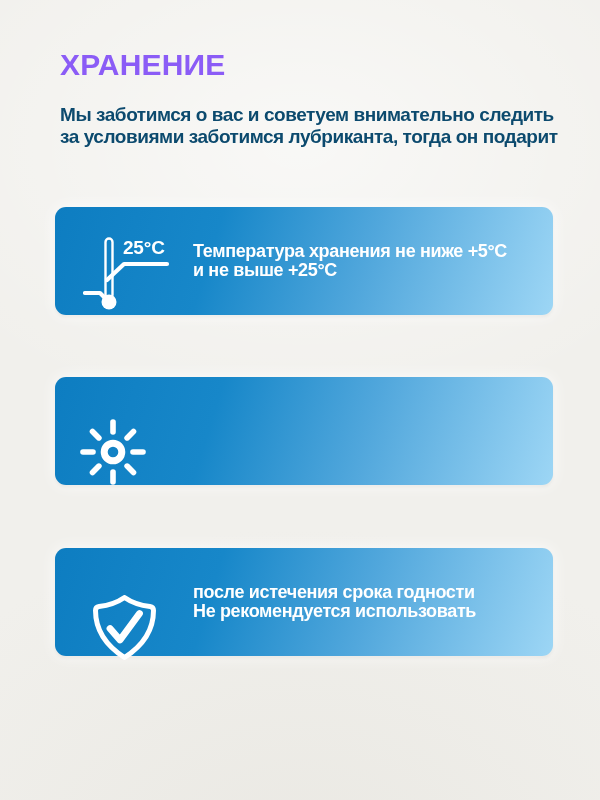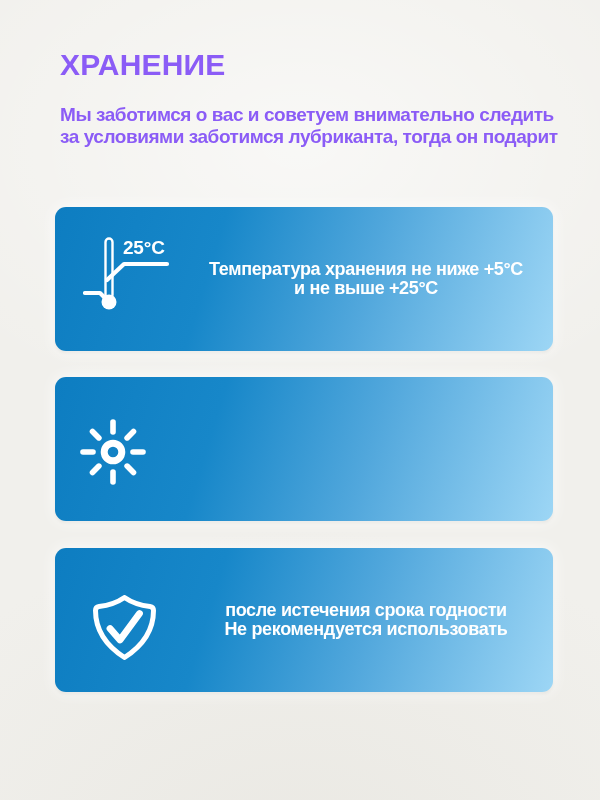--- a/index.html
+++ b/index.html
@@ -14,37 +14,36 @@
       radial-gradient(120% 60% at 50% 18%, rgba(255,255,255,0.55) 0%, rgba(255,255,255,0) 60%),
       radial-gradient(140% 80% at 50% 110%, rgba(228,226,219,0.55) 0%, rgba(255,255,255,0) 55%),
       #f1f0ec;
   }
   .page-title{
     position:absolute;left:60px;top:48px;
     font-size:30px;font-weight:700;color:#8b5cf6;letter-spacing:0.2px;
   }
   .intro{
     position:absolute;left:60px;top:104px;
-    font-size:19px;line-height:21.5px;font-weight:700;color:#8b5cf6;
+    font-size:19px;line-height:21.5px;font-weight:700;color:#0c4a6e;
     letter-spacing:-0.45px;
   }
   .intro .line{white-space:nowrap;}
   .card{
-    position:absolute;left:55px;width:498px;height:144px;
+    position:absolute;left:55px;width:498px;height:108px;
     border-radius:11px;
     background:linear-gradient(107deg,#0d7dc1 0%,#1787c9 32%,#51a7dc 62%,#9dd6f5 100%);
     box-shadow:0 0 16px rgba(255,255,255,0.85), 0 2px 3px rgba(100,100,90,0.12);
   }
   .card1{top:207px;} .card2{top:377px;} .card3{top:548px;}
   .card-text{
     position:absolute;left:138px;top:0;bottom:0;right:14px;
     display:flex;flex-direction:column;justify-content:center;
     color:#ffffff;font-size:18px;line-height:19.5px;font-weight:700;
     letter-spacing:-0.35px;
-    text-align:center;
   }
   .card-text .line{white-space:nowrap;}
   .icon-wrap{position:absolute;}
   .thermo-wrap{left:28px;top:27px;width:120px;height:84px;}
   .thermo-badge{
     position:absolute;left:40px;top:3px;
     color:#fff;font-size:19px;font-weight:700;letter-spacing:-0.2px;
   }
   svg{display:block;}
 </style>

